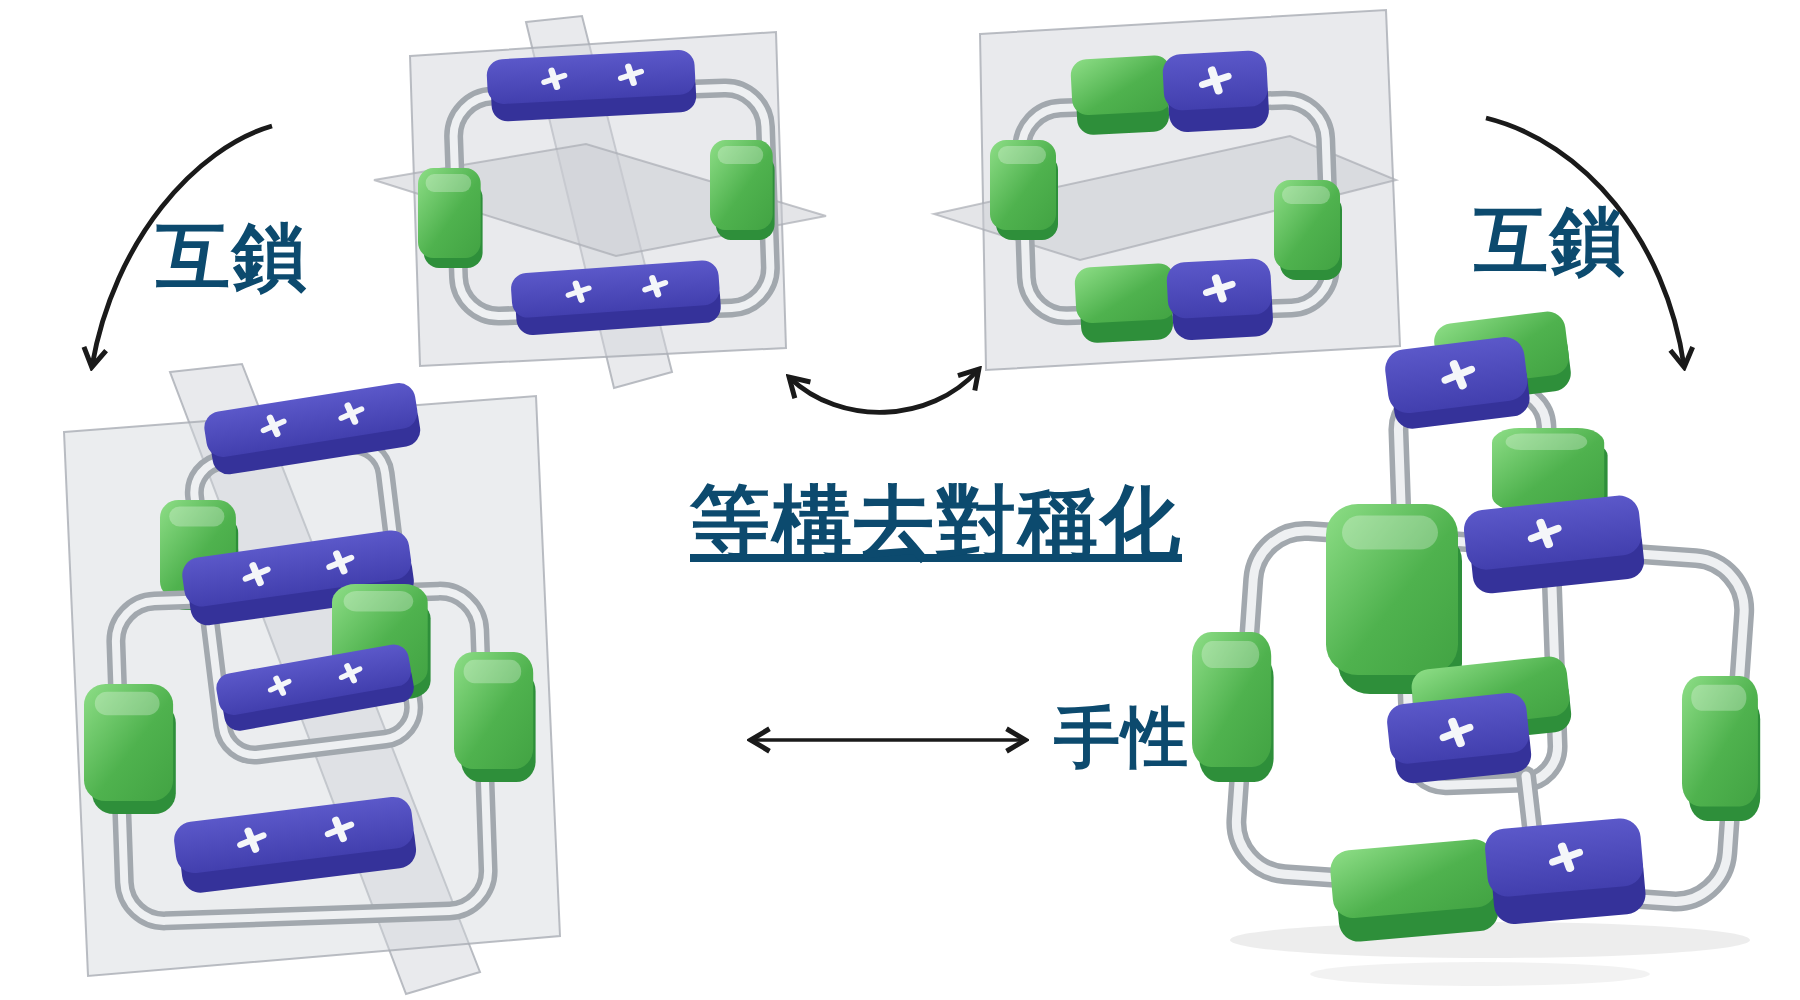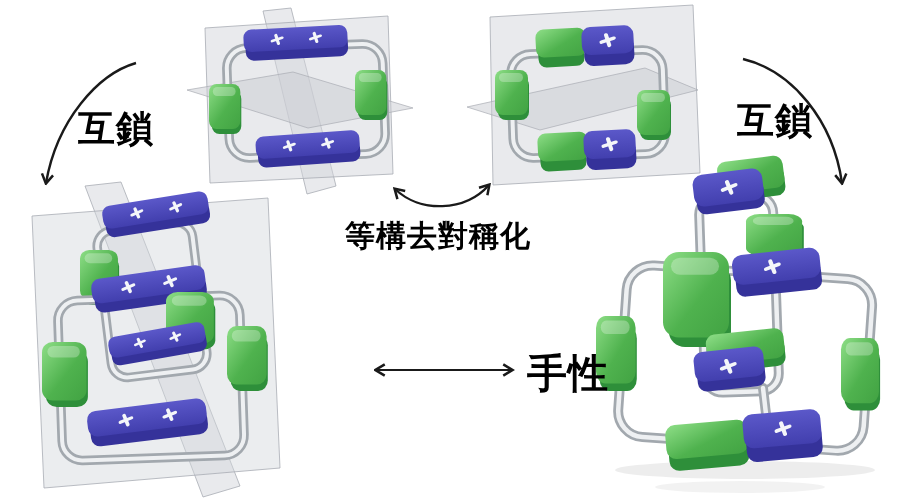--- a/index.html
+++ b/index.html
@@ -2,21 +2,21 @@
 <html><head>
 <meta charset="utf-8">
 <style>
   html,body{margin:0;padding:0;background:#ffffff;}
   .canvas{
     position:relative;width:900px;height:500px;background:#ffffff;overflow:hidden;
     font-family:"DejaVu Sans","Liberation Sans",sans-serif;
   }
   .canvas svg{position:absolute;left:0;top:0;}
   .lbl{
-    position:absolute;color:#000000;font-weight:700;line-height:1.05;
+    position:absolute;color:#0c4a6e;font-weight:700;line-height:1.05;
     white-space:nowrap;letter-spacing:1px;
   }
 </style>
 </head>
 <body>
 
 <div class="canvas">
 
 <svg width="900" height="500" viewBox="0 0 900 500">
   <defs>
@@ -156,16 +156,16 @@
   <g fill="none" stroke="#1a1a1a" stroke-width="2.4">
     <path d="M136,63 C98,74 57,120 46,183" marker-end="url(#ah)"></path>
     <path d="M743,59 C792,71 833,120 842,183" marker-end="url(#ah)"></path>
     <path d="M395,189 C420,213 465,212 489,185" marker-start="url(#ah)" marker-end="url(#ah)"></path>
     <path d="M376,370 L512,370" stroke-width="1.8" marker-start="url(#ah)" marker-end="url(#ah)"></path>
   </g>
 </svg>
 
 <div class="lbl" style="left:78px;top:110px;font-size:37px;">互鎖</div>
 <div class="lbl" style="left:737px;top:102px;font-size:37px;">互鎖</div>
-<div class="lbl" style="left:345px;top:220px;font-size:30px;">等構去對稱化</div>
-<div class="lbl" style="left:527px;top:352px;font-size:40px;">手性</div>
+<div class="lbl" style="left:345px;top:241px;font-size:40px;text-decoration:underline;">等構去對稱化</div>
+<div class="lbl" style="left:527px;top:352px;font-size:33px;">手性</div>
 
 </div>
 
 </body></html>

